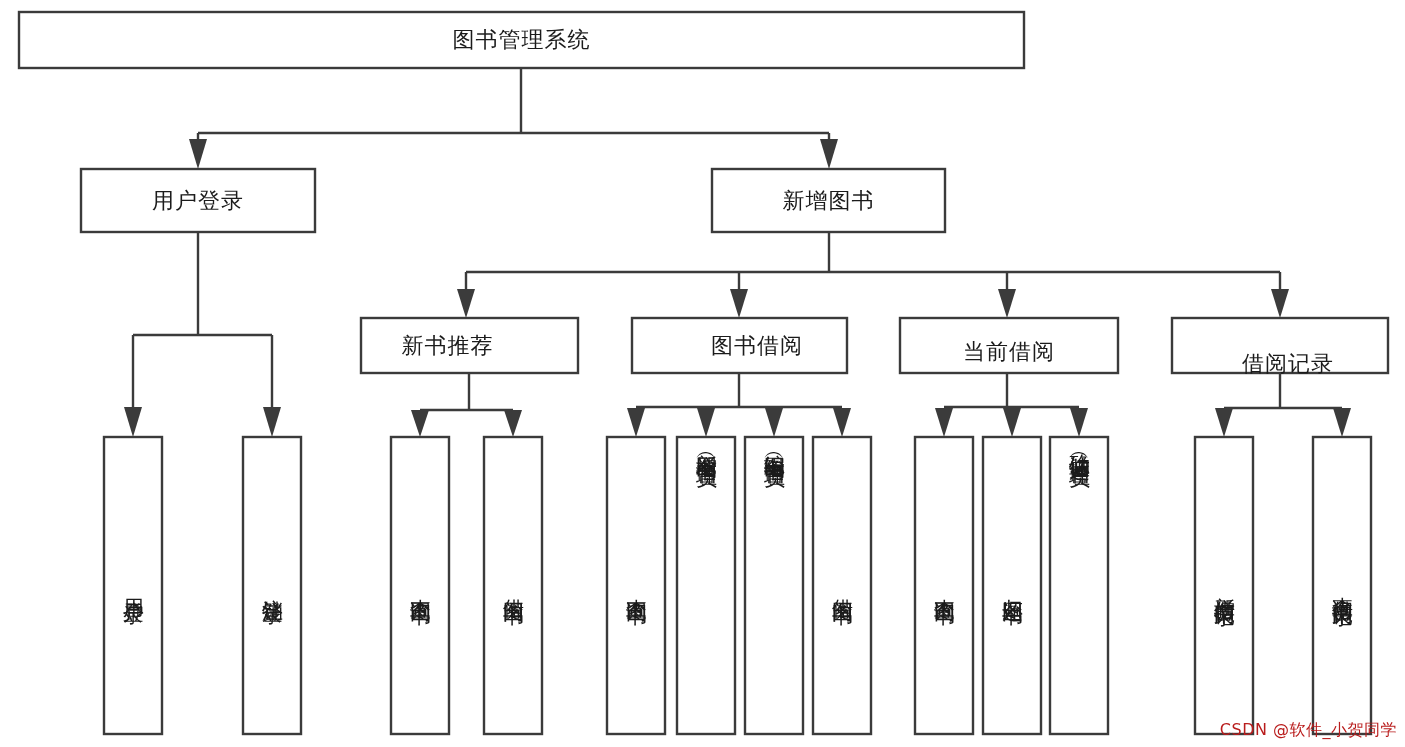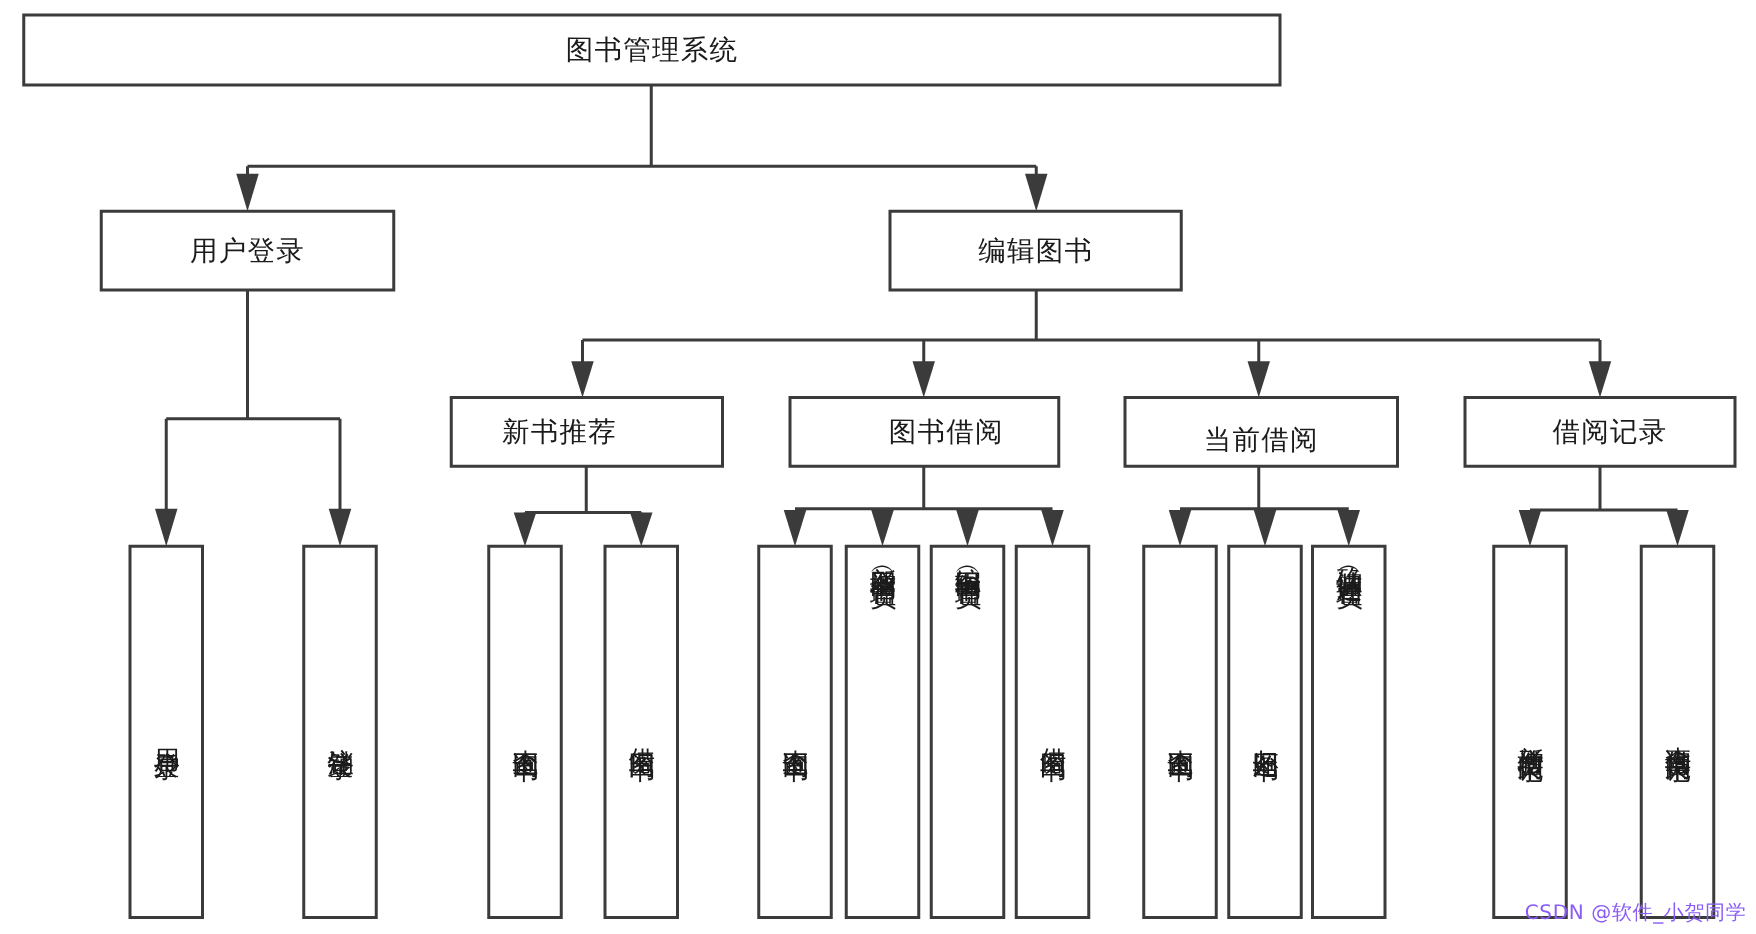--- a/index.html
+++ b/index.html
@@ -69,21 +69,21 @@
     color: #1b1b1b;
     font-family: "DejaVu Sans", "Liberation Sans", sans-serif;
     letter-spacing: 1px;
     white-space: nowrap;
   }
   #watermark {
     position: absolute;
     right: 8px;
     bottom: 6px;
     font-size: 16px;
-    color: #8b5cf6;
+    color: #b91c1c;
     font-family: "DejaVu Sans", "Liberation Sans", sans-serif;
     letter-spacing: 0.5px;
     white-space: nowrap;
   }
 </style>
 </head>
 <body>
 
 <div id="diagram-root">
 
@@ -171,36 +171,36 @@
 
   <div class="hlabel-wrap" style="left:19px; top:12px; width:1005px; height:56px;">
     <span class="hlabel-text">图书管理系统</span>
   </div>
 
   <div class="hlabel-wrap" style="left:81px; top:169px; width:234px; height:63px;">
     <span class="hlabel-text">用户登录</span>
   </div>
 
   <div class="hlabel-wrap" style="left:712px; top:169px; width:233px; height:63px;">
-    <span class="hlabel-text">编辑图书</span>
+    <span class="hlabel-text">新增图书</span>
   </div>
 
   <div class="hlabel-wrap" style="left:361px; top:318px; width:173px; height:55px;">
     <span class="hlabel-text">新书推荐</span>
   </div>
 
   <div class="hlabel-wrap" style="left:632px; top:318px; width:250px; height:55px;">
     <span class="hlabel-text">图书借阅</span>
   </div>
 
   <div class="hlabel-wrap" style="left:900px; top:324px; width:218px; height:55px;">
     <span class="hlabel-text">当前借阅</span>
   </div>
 
-  <div class="hlabel-wrap" style="left:1172px; top:318px; width:232px; height:55px;">
+  <div class="hlabel-wrap" style="left:1172px; top:336px; width:232px; height:55px;">
     <span class="hlabel-text">借阅记录</span>
   </div>
 
   <div class="vlabel-wrap" style="left:104px; top:437px; width:58px; height:297px;">
     <span class="vlabel-text">用户登录</span>
   </div>
   <div class="vlabel-wrap" style="left:243px; top:437px; width:58px; height:297px;">
     <span class="vlabel-text">注销登录</span>
   </div>
 

